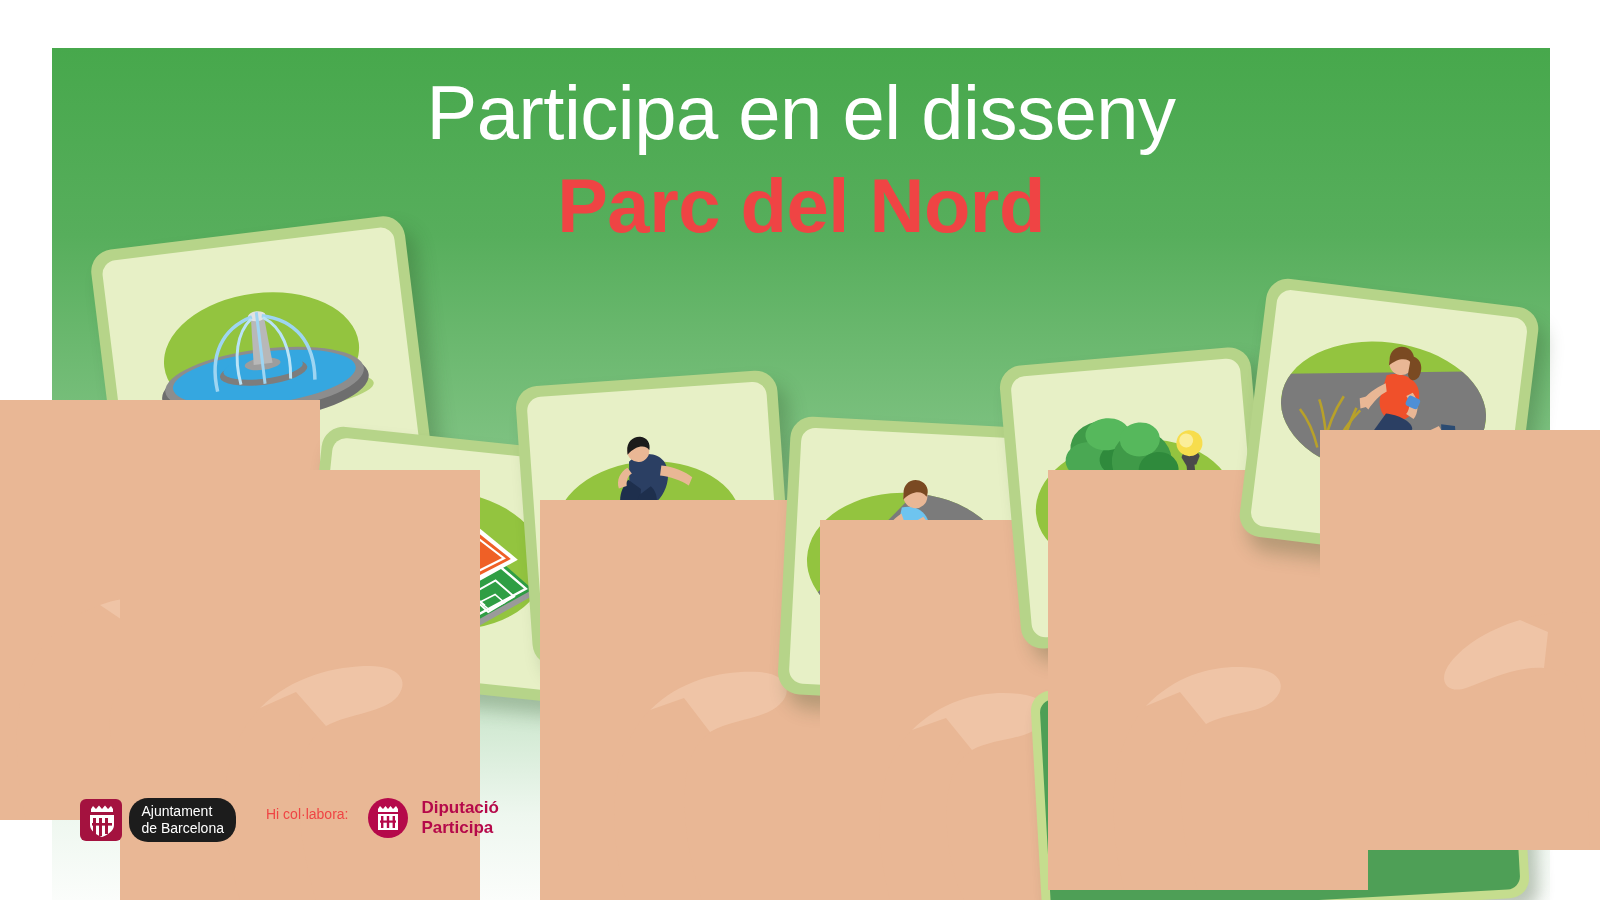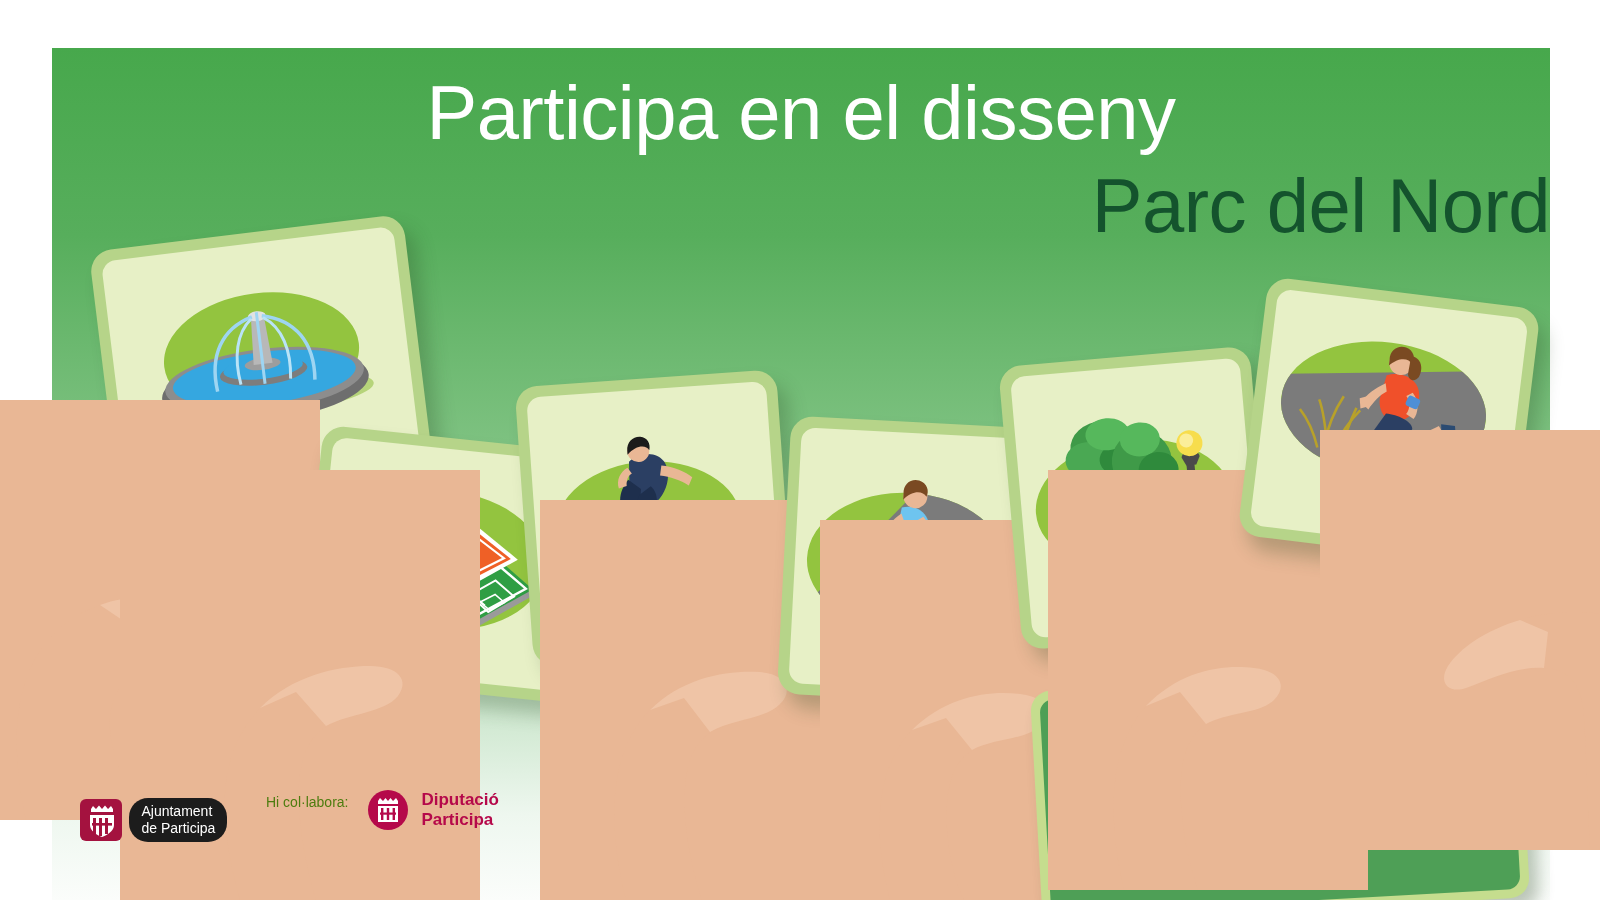--- a/index.html
+++ b/index.html
@@ -10,22 +10,22 @@
 
   
   #panel{position:absolute;left:52px;top:48px;width:1498px;height:852px;
          background:linear-gradient(180deg,#47a84c 0%,#57ae5c 22%,#80c383 48%,#c3e2c4 74%,#eef7ef 90%,#fbfdfb 100%);}
 
   
   #headline{position:absolute;left:52px;top:68px;width:1498px;text-align:center;
             z-index:40;pointer-events:none;}
   .hl-line{font-size:76px;line-height:90px;color:#ffffff;font-weight:400;
            letter-spacing:-0.5px;white-space:nowrap;}
-  .hl-bold{font-size:76px;line-height:96px;color:#14532d;font-weight:400;
-           letter-spacing:-0.5px;white-space:nowrap;text-align:right;}
+  .hl-bold{font-size:76px;line-height:96px;color:#ef4444;font-weight:700;
+           letter-spacing:-0.5px;white-space:nowrap;}
 
   
   .card{position:absolute;border-radius:22px;background:#b6d489;
         padding:11px;box-shadow:10px 14px 18px rgba(40,70,30,0.26);}
   .card-inner{width:100%;height:100%;border-radius:14px;background:#e7f0c6;
               position:relative;overflow:hidden;}
   .ellipse{position:absolute;border-radius:50%;background:#93c43f;}
 
   
   .hand{position:absolute;background:#e9b795;}
@@ -41,21 +41,21 @@
 
   
   #footer{position:absolute;left:0;top:790px;width:1600px;height:60px;z-index:60;}
   .crest{width:42px;height:42px;background:#a4123f;border-radius:6px;
          position:relative;display:inline-block;vertical-align:middle;}
   .crest.circ{border-radius:50%;background:#b5094a;width:40px;height:40px;}
   .crest svg{position:absolute;left:0;top:0;}
   #saba-tag{display:inline-block;vertical-align:middle;background:#1c1c1c;
             border-radius:19px;color:#fff;font-size:14px;line-height:17px;
             padding:5px 12px;margin-left:3px;}
-  #collab{position:absolute;left:266px;top:4px;font-size:14px;color:#4d7c0f;}
+  #collab{position:absolute;left:266px;top:16px;font-size:14px;color:#ef4444;}
   #dipu-text{display:inline-block;vertical-align:middle;margin-left:9px;
              color:#b5094a;font-weight:700;font-size:17px;line-height:20px;}
 </style>
 </head>
 <body>
 
 <div id="stage">
 
   <div id="panel"></div>
 
@@ -331,27 +331,27 @@
           <g fill="#a4123f">
             <rect x="13" y="19" width="3" height="16"></rect>
             <rect x="19" y="19" width="3" height="18"></rect>
             <rect x="25" y="19" width="3" height="16"></rect>
             <rect x="12" y="24" width="20" height="2.6"></rect>
           </g>
         </svg>
       </span>
       <span id="saba-tag">
         <span style="display:block">Ajuntament</span>
-        <span style="display:block">de Participa</span>
+        <span style="display:block">de Barcelona</span>
       </span>
     </div>
 
     <div id="collab">Hi col·labora:</div>
 
-    <div style="position:absolute;left:368px;top:0;">
+    <div style="position:absolute;left:368px;top:8px;">
       <span class="crest circ">
         <svg width="40" height="40" viewBox="0 0 40 40">
           <path d="M10 11 L12 8 L15 11 L17.5 8 L20 11 L22.5 8 L25 11 L28 8 L30 11 L30 14 L10 14 Z" fill="#ffffff"></path>
           <rect x="10" y="16" width="20" height="16" fill="#ffffff"></rect>
           <g fill="#b5094a">
             <rect x="13" y="18" width="2.4" height="12"></rect>
             <rect x="18.8" y="18" width="2.4" height="12"></rect>
             <rect x="24.6" y="18" width="2.4" height="12"></rect>
             <rect x="12" y="22.5" width="16" height="2.2"></rect>
           </g>

